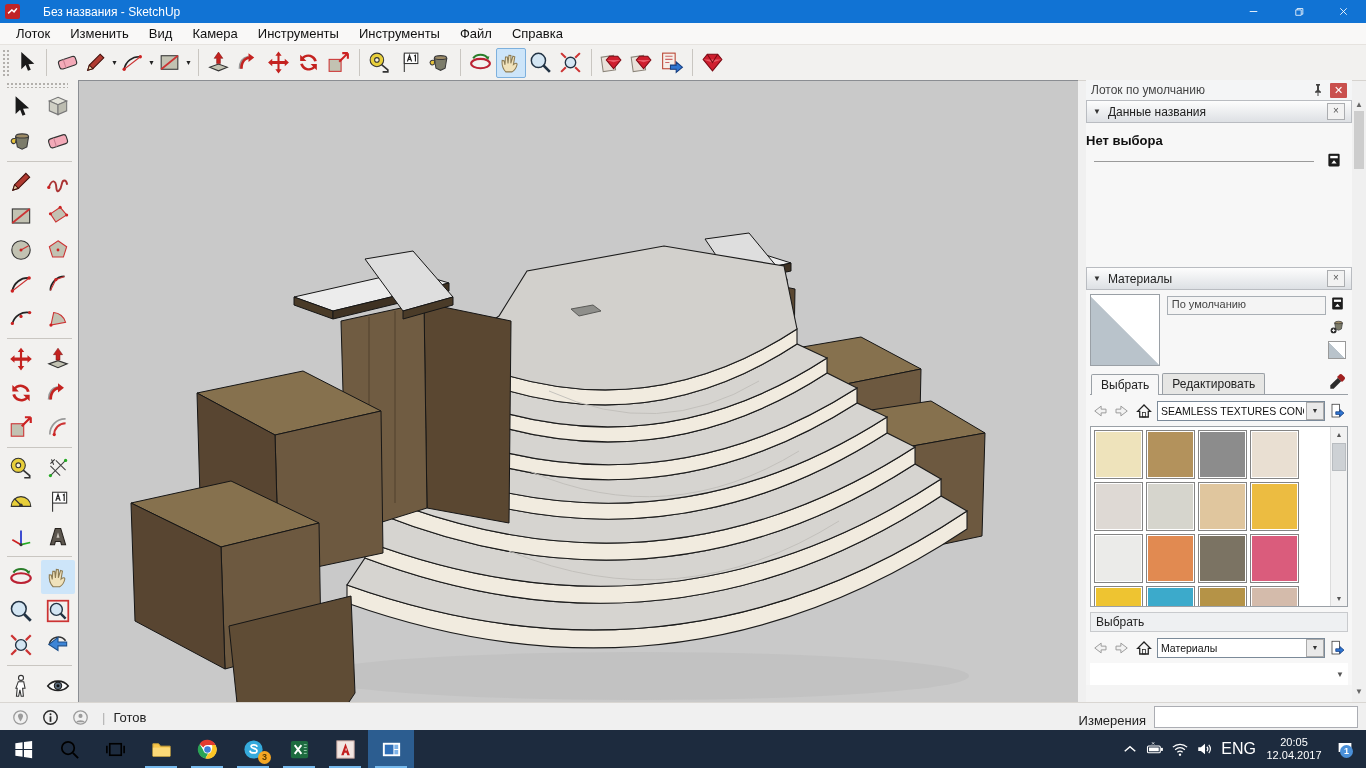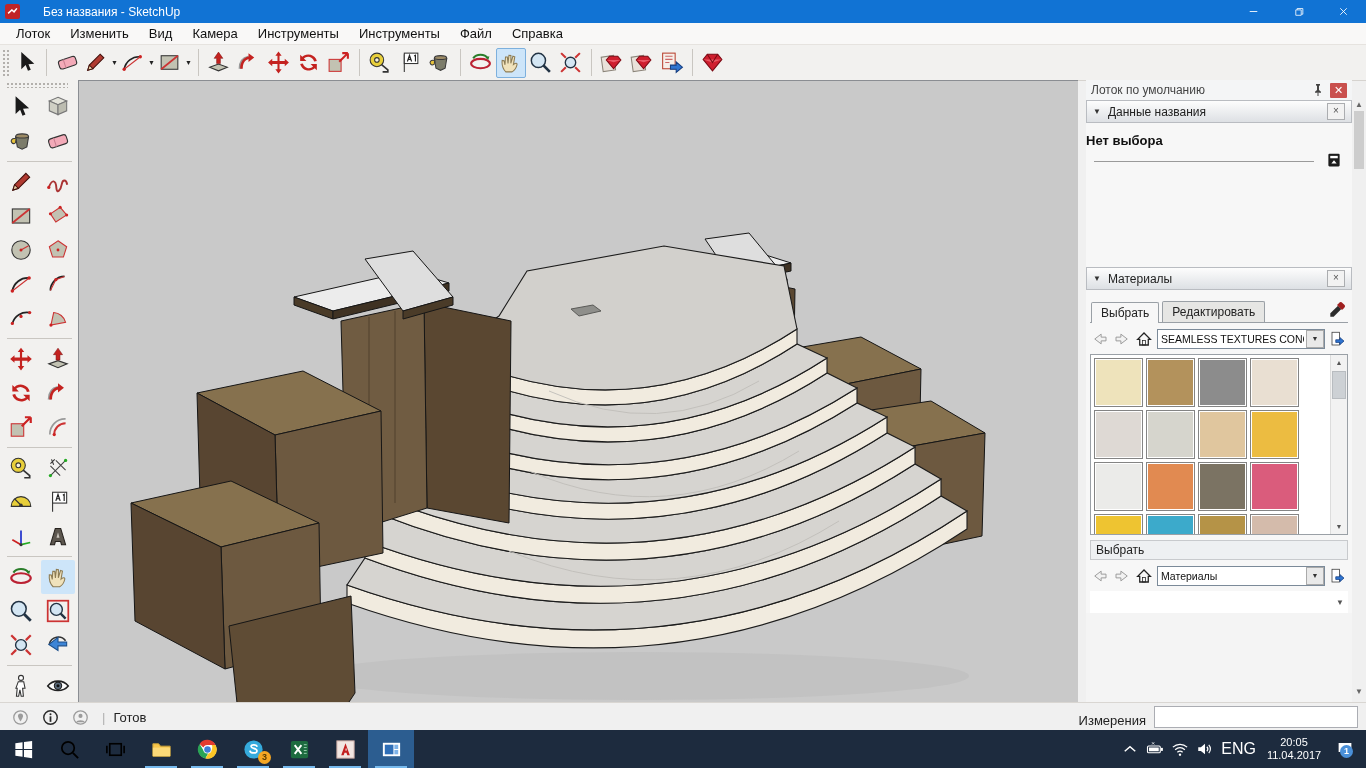--- a/index.html
+++ b/index.html
@@ -860,20 +860,33 @@
         <use href="#i-panes"></use>
       </svg>
   </div>
 
   <div class="sec-hdr">
     <span class="caret">▼</span>
     <span>Материалы</span>
     <span class="sec-x">×</span>
   </div>
   <div class="mat-body">
+    <div class="mat-row1">
+      <div class="mat-preview"></div>
+      <div class="mat-name">По умолчанию</div>
+      <div class="mat-icons">
+        <svg class="mi">
+            <use href="#i-panes"></use>
+          </svg>
+        <svg class="mi">
+            <use href="#i-matcreate"></use>
+          </svg>
+        <span class="mini-swatch"></span>
+      </div>
+    </div>
     <div class="tabs">
       <span style="display:flex">
 
       <span class="tab active">Выбрать</span>
           <span class="tab">Редактировать</span>
         </span>
       <svg class="eyebtn">
           <use href="#i-eyedrop"></use>
         </svg>
     </div>
@@ -1028,21 +1041,21 @@
       </svg>
     <svg>
         <use href="#i-wifi"></use>
       </svg>
     <svg>
         <use href="#i-speaker"></use>
       </svg>
     <span class="lang">ENG</span>
     <div class="clock">
       <div>20:05</div>
-      <div>11.04.2017</div>
+      <div>12.04.2017</div>
     </div>
     <span class="notifwrap">
       <svg>
           <use href="#i-notif"></use>
         </svg>
       <span class="badge nbadge">1</span>
     </span>
   </div>
 </div>
 

